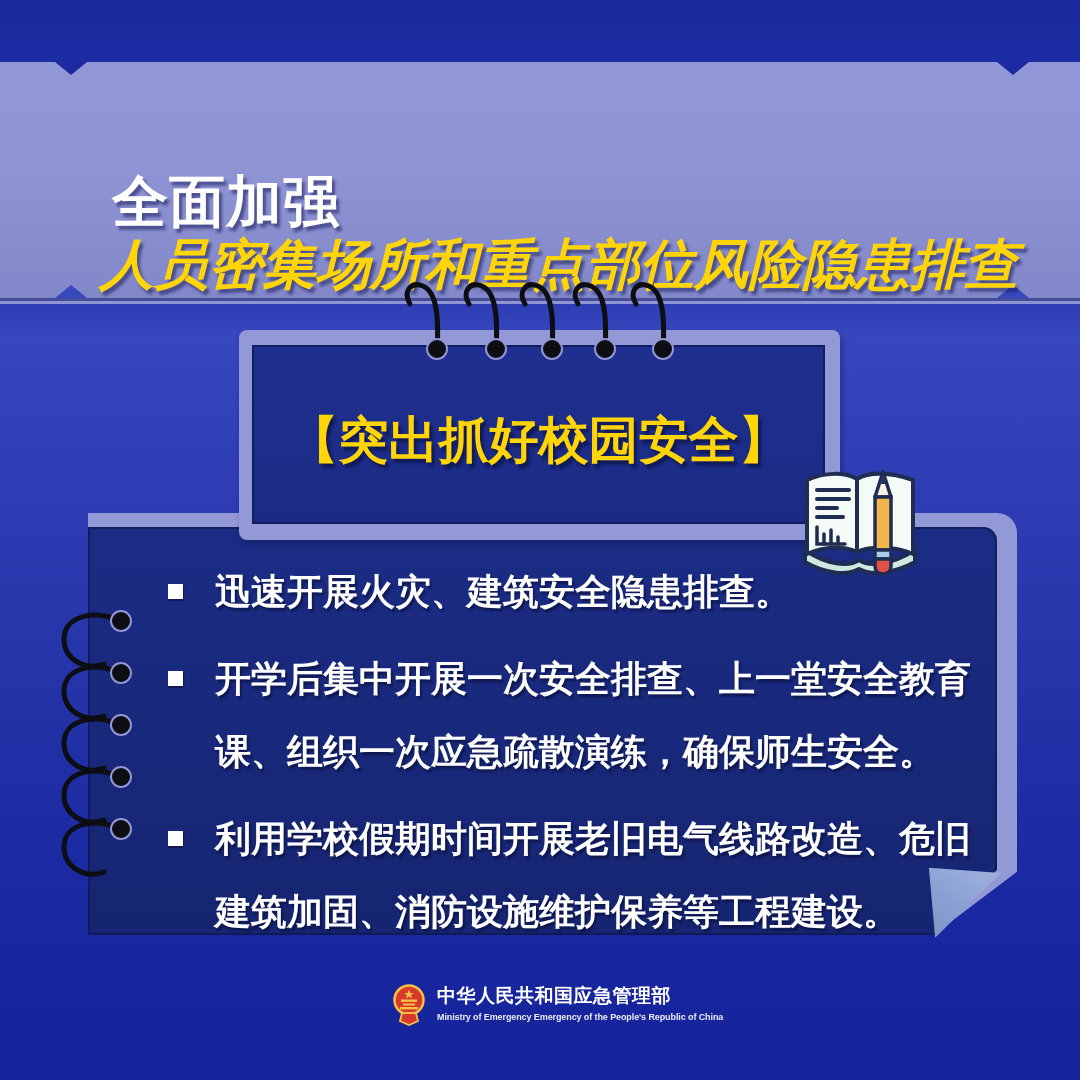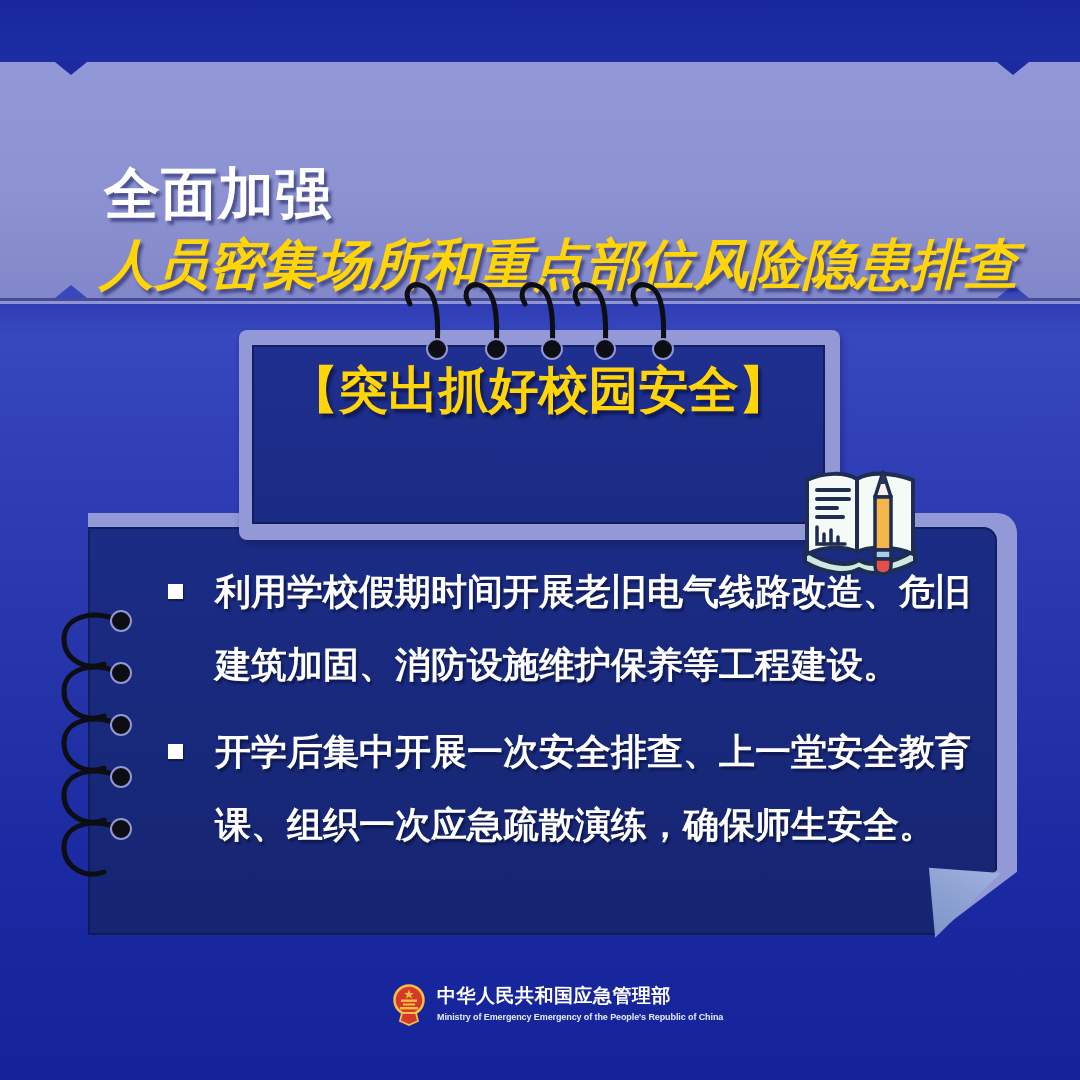--- a/index.html
+++ b/index.html
@@ -14,41 +14,41 @@
     background:linear-gradient(180deg,#9297d8 0%,#8d92d2 55%,#8287c9 100%);
     box-shadow:0 3px 0 #454d9b, 0 6px 0 #8f94d4;
     z-index:2;
   }
   .banner .notch{position:absolute;width:0;height:0;border-left:16px solid transparent;border-right:16px solid transparent;}
   .notch-tl{top:0;left:55px;border-top:13px solid #1b2aa0;}
   .notch-tr{top:0;left:997px;border-top:13px solid #1b2aa0;}
   .notch-bl{bottom:0;left:55px;border-bottom:13px solid #3747bd;}
   .notch-br{bottom:0;left:997px;border-bottom:13px solid #3747bd;}
   .banner-line1{
-    position:absolute;left:100px;top:98px;margin:4px;
+    position:absolute;left:100px;top:98px;margin:12px;
     font-size:56px;line-height:60px;font-weight:900;color:#ffffff;
     text-shadow:3px 4px 3px rgba(18,24,86,.55);letter-spacing:1px;
   }
   .banner-line2{
     position:absolute;left:100px;top:172px;margin:0;
     font-size:54px;line-height:60px;font-weight:900;color:#ffd508;
     text-shadow:3px 4px 3px rgba(18,24,86,.55);
     font-style:italic;
   }
   
   .nb-frame{
     position:absolute;left:239px;top:330px;width:601px;height:210px;
     background:#9398d6;border-radius:8px;z-index:5;
     box-shadow:2px 4px 6px rgba(10,15,60,.35);
   }
   .nb-inner{
     position:absolute;left:252px;top:345px;width:573px;height:179px;
     background:linear-gradient(180deg,#1e2f8f 0%,#1b2b84 100%);
     box-shadow:inset 0 0 0 2px rgba(8,16,60,.55);z-index:6;
-    display:flex;justify-content:center;
+    display:flex;align-items:center;justify-content:center;
   }
   .nb-title{
     font-size:50px;font-weight:900;color:#ffd508;margin-top:12px;
     text-shadow:3px 4px 3px rgba(8,12,50,.6);white-space:nowrap;
   }
   
   .bc-frame{
     position:absolute;left:88px;top:513px;width:929px;height:422px;
     background:#9398d6;border-top-right-radius:20px;
     clip-path:polygon(0 0,100% 0,100% 85%,91% 100%,0 100%);
@@ -113,22 +113,23 @@
     <div class="notch notch-br"></div>
     <h1 class="banner-line1">全面加强</h1>
     <h1 class="banner-line2">人员密集场所和重点部位风险隐患排查</h1>
   </div>
 
   <div class="bc-frame"></div>
   <div class="bc-inner"></div>
   <div class="fold"></div>
 
   <ul class="points">
+    <li><span class="sq"></span><span>迅速开展火灾、建筑安全隐患排查。</span></li>
+    <li><span class="sq"></span><span>开学后集中开展一次安全排查、上一堂安全教育课、组织一次应急疏散演练，确保师生安全。</span></li>
     <li><span class="sq"></span><span>利用学校假期时间开展老旧电气线路改造、危旧建筑加固、消防设施维护保养等工程建设。</span></li>
-    <li><span class="sq"></span><span>开学后集中开展一次安全排查、上一堂安全教育课、组织一次应急疏散演练，确保师生安全。</span></li>
   </ul>
 
   <div class="nb-frame"></div>
   <div class="nb-inner">
     <div class="nb-title">【突出抓好校园安全】</div>
   </div>
 
   <svg class="rings rings-top" width="300" height="95" viewBox="0 0 300 95">
     <g>
       <path class="ring-wire" d="M35 79 C 37 48, 35 22, 21 16 C 8 11, 1 22, 8 34"></path>

